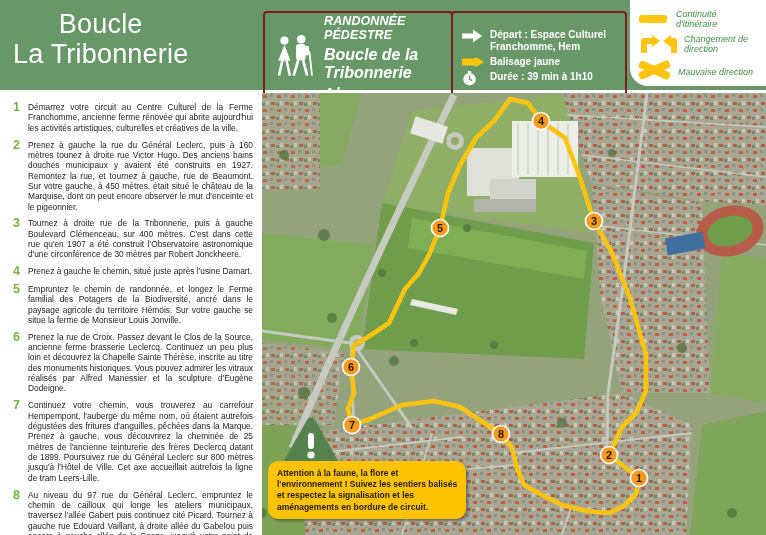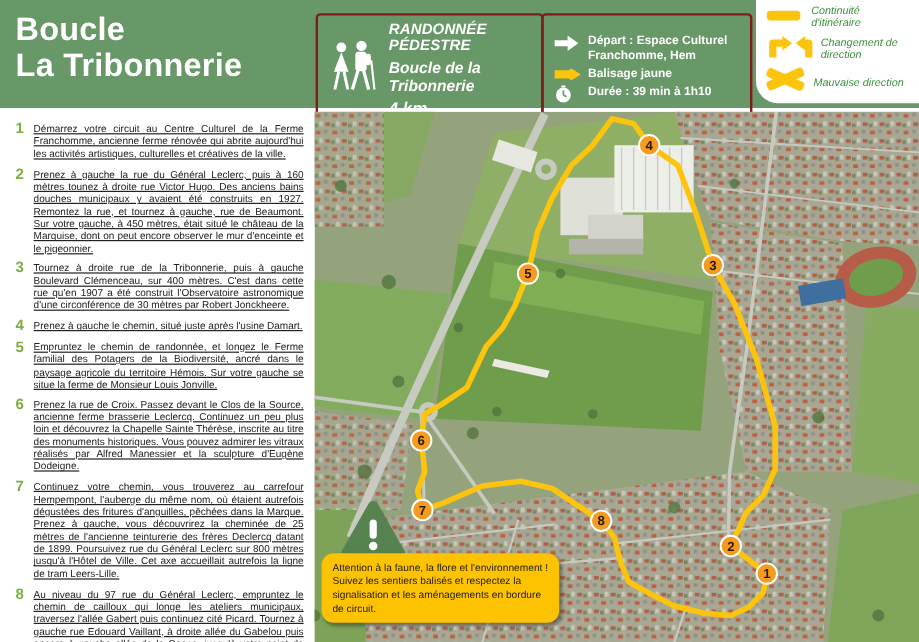--- a/index.html
+++ b/index.html
@@ -1,54 +1,54 @@
 <!DOCTYPE html>
 <html lang="fr"><head>
 <meta charset="utf-8">
 <style>
   * { margin:0; padding:0; box-sizing:border-box; }
   body { font-family:"Liberation Sans", sans-serif; background:#fff; }
   #leaflet { position:relative; width:766px; height:535px; background:#fff; overflow:hidden; }
 
   
   #header-band { position:absolute; left:0; top:0; width:766px; height:90px; background:#689768; }
-  #title-block { position:absolute; left:13px; top:9px; color:#fff; font-weight:bold;
-                 font-size:27px; line-height:30px; letter-spacing:.2px; }
+  #title-block { position:absolute; left:13px; top:9px; color:#fff; font-weight:normal;
+                 font-size:27px; line-height:30px; letter-spacing:.2px;text-align:center; }
   .hdr-panel { position:absolute; top:11px; height:93px; border:2px solid #7f1d1d; border-radius:4px;
                display:flex; align-items:center; color:#fff; }
   #activity-panel { left:263px; width:190px; padding:4px 6px 4px 8px; }
   #activity-text { font-style:italic; font-weight:bold; margin-left:7px; }
   #activity-label { font-size:12.5px; letter-spacing:.1px; }
-  #activity-route { font-size:13px; margin-top:4px; }
+  #activity-route { font-size:16px; margin-top:4px; }
   #activity-distance { font-size:14px; margin-top:3px; }
   #info-panel { left:451px; width:176px; padding:6px 6px 6px 9px; }
   .info-rows { display:flex; flex-direction:column; gap:3px; width:100%; }
   .info-row { display:flex; align-items:flex-start; gap:6px; font-weight:bold;
               font-size:10px; line-height:12px; }
   .info-icon { flex:0 0 22px; display:flex; justify-content:flex-start; margin-top:0; }
 
   
   #legend-card { position:absolute; left:630px; top:0; width:136px; height:86px; background:#fff;
                  border-bottom-left-radius:18px; padding:9px 6px 4px 8px;
-                 display:flex; flex-direction:column; justify-content:flex-end; }
+                 display:flex; flex-direction:column; justify-content:flex-start; }
   .legend-row { display:flex; align-items:center; gap:6px; }
   .legend-label { font-style:italic; font-size:9px; line-height:10px; color:#3e8f3e; }
 
   
   #steps { position:absolute; left:0; top:96px; width:262px; height:439px; padding:6px 9px 0 13px;
            background:#fff; list-style:none; }
   .step { display:flex; margin-bottom:6.5px; }
   .step-num { flex:0 0 15px; color:#7ab042; font-weight:bold; font-size:12.5px; line-height:11px; }
-  .step-text { flex:1; font-size:8.35px; line-height:1.24; color:#222; text-align:justify; hyphens:auto;text-decoration:underline; }
+  .step-text { flex:1; font-size:8.35px; line-height:1.24; color:#222; text-align:justify; hyphens:auto; }
 
   
   #map-wrap { position:absolute; left:262px; top:93px; width:504px; height:442px; overflow:hidden; }
   #trail-map { display:block; width:504px; height:442px; }
   #caution-box { position:absolute; left:6px; top:368px; width:198px; background:#fdc300;
-                 border-radius:10px; padding:7px 8px 6px 9px; font-size:8.5px; font-weight:normal;
+                 border-radius:10px; padding:7px 8px 6px 9px; font-size:8.5px; font-weight:bold;
                  line-height:1.32; color:#25200e; box-shadow:2px 2px 3px rgba(0,0,0,.35); }
   #warning-triangle { position:absolute; left:20px; top:322px; }
 </style>
 </head>
 <body>
 
 <div id="leaflet">
 
   <div id="header-band">
     <div id="title-block">

